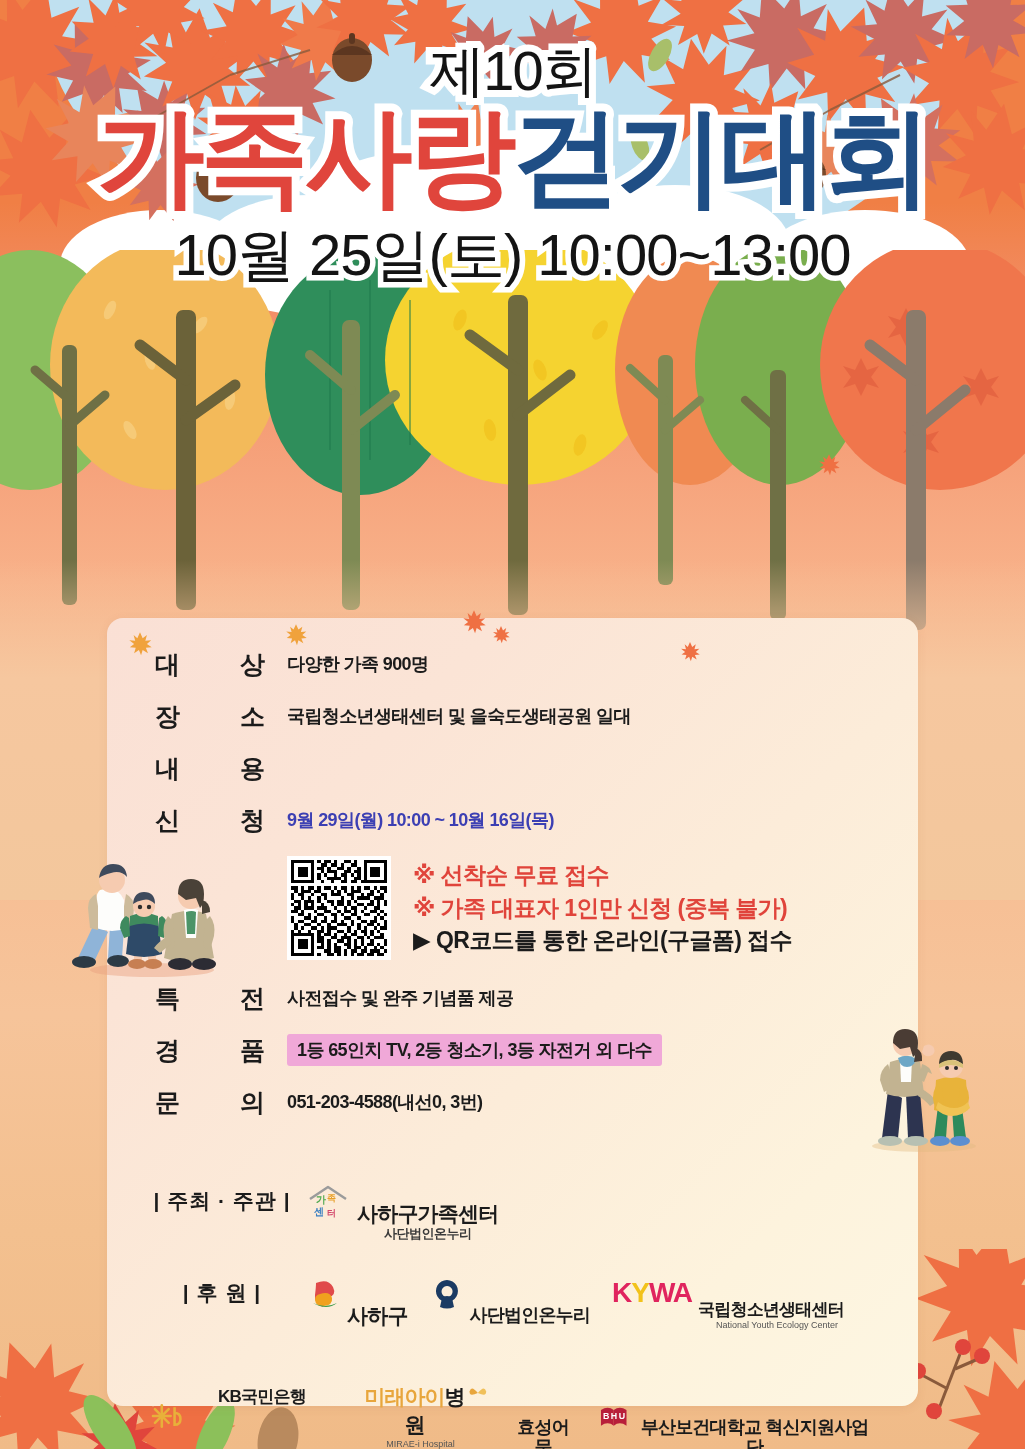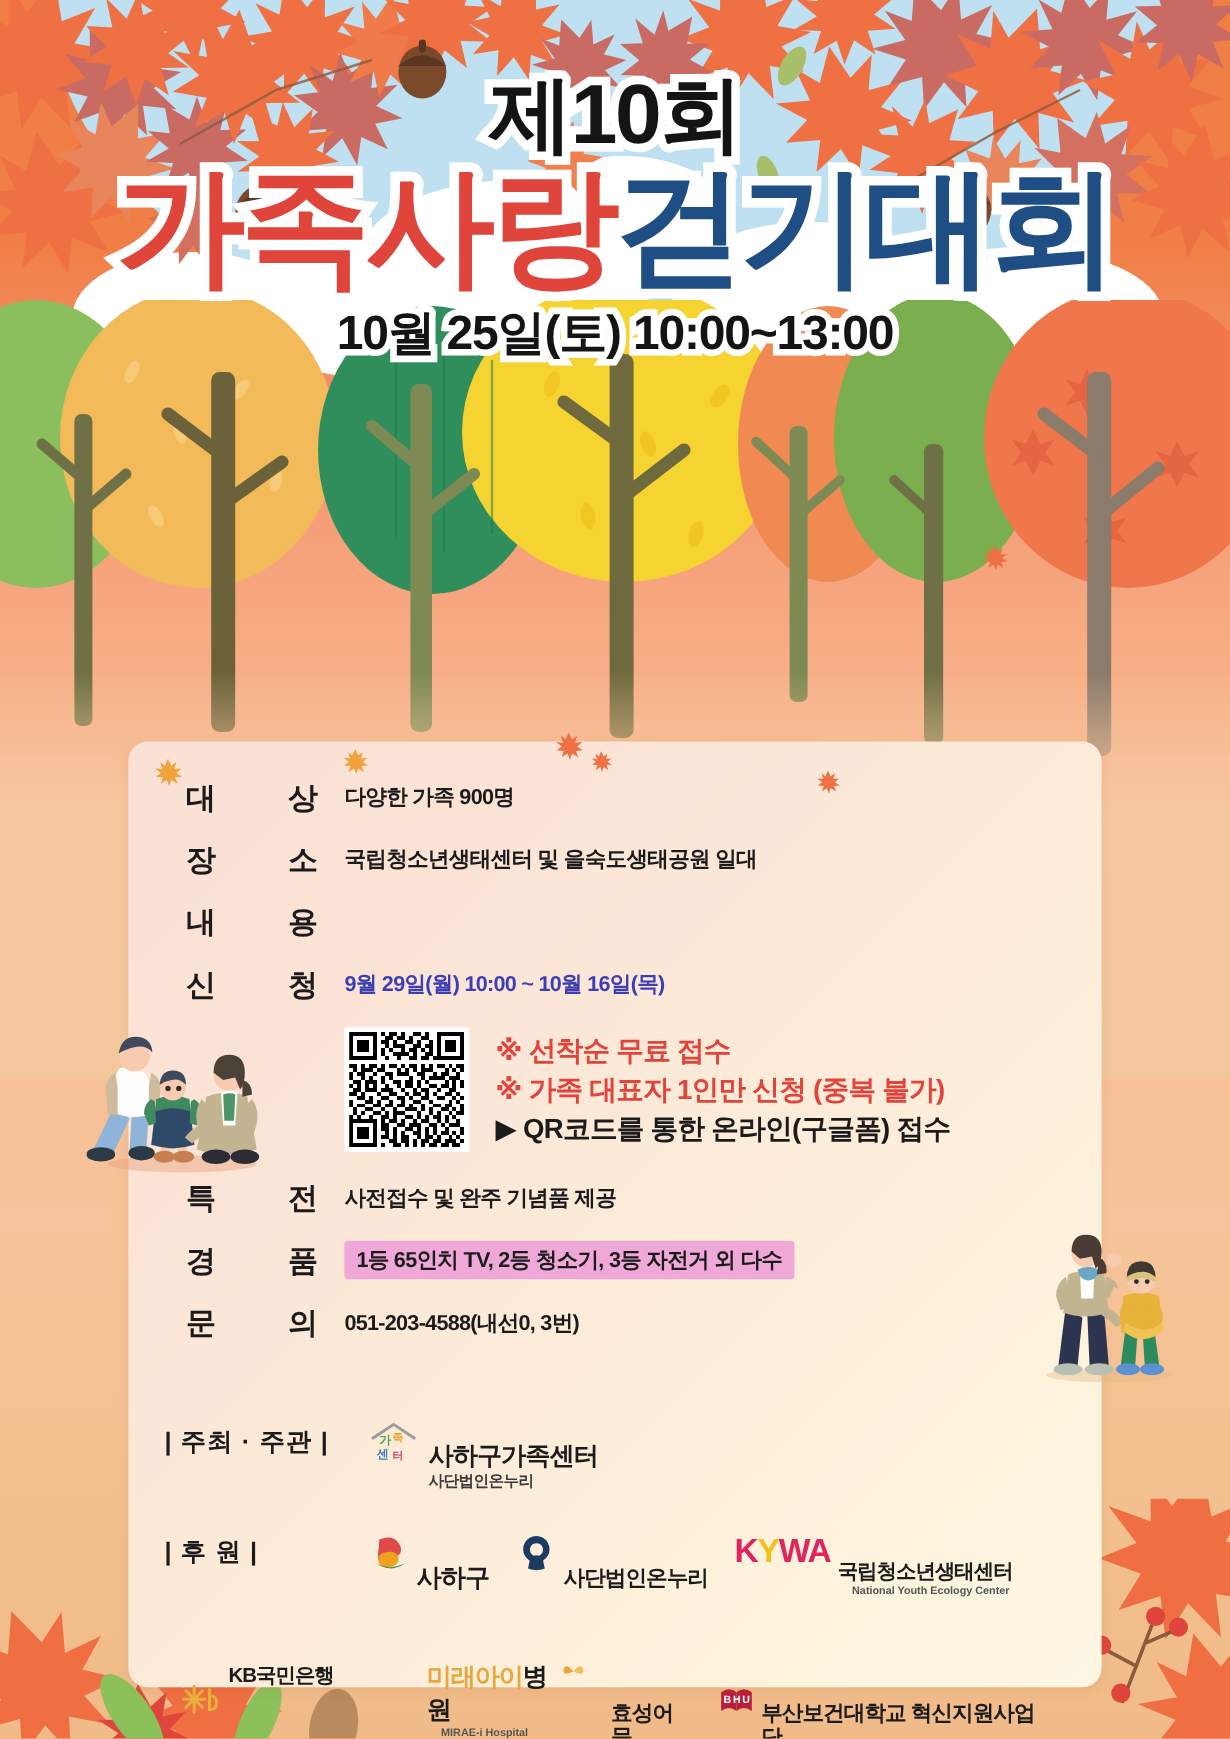--- a/index.html
+++ b/index.html
@@ -22,34 +22,34 @@
   .leafband.bottom{top:auto;bottom:0;height:200px;}
 
   
   .forest{position:absolute;left:0;top:250px;width:1025px;height:420px;}
   .ground{position:absolute;left:0;top:560px;width:1025px;height:340px;
     background:linear-gradient(180deg,rgba(247,190,152,0) 0%, #f6c79f 35%, #f3c79c 100%);}
 
   
   .titlewrap{position:absolute;left:0;top:0;width:1025px;text-align:center;z-index:40;}
   .t-ord{
-    margin-top:62px;
-    font-size:70px;line-height:0.95;font-weight:700;letter-spacing:-2px;
+    margin-top:44px;
+    font-size:56px;line-height:0.95;font-weight:400;letter-spacing:-2px;
     color:#141414;
     -webkit-text-stroke:14px #ffffff;paint-order:stroke fill;
     font-family:"Liberation Sans","DejaVu Sans",sans-serif;
   }
   .t-main{
     margin-top:6px;font-size:108px;line-height:1.0;font-weight:900;letter-spacing:-4px;
     -webkit-text-stroke:16px #ffffff;paint-order:stroke fill;
   }
   .t-main .red{color:#e0453c;}
   .t-main .blue{color:#1f4e85;}
   .t-date{
-    margin-top:14px;font-size:40px;line-height:1.05;font-weight:700;letter-spacing:-1px;
+    margin-top:14px;font-size:58px;line-height:1.05;font-weight:400;letter-spacing:-1px;
     color:#141414;-webkit-text-stroke:11px #ffffff;paint-order:stroke fill;
   }
 
   
   .card{
     position:absolute;left:107px;top:618px;width:811px;height:788px;
     border-radius:16px;
     background:linear-gradient(135deg,#fae0d5 0%,#fbe4d6 25%,#fcecd9 55%,#fdf3dd 80%,#fdf6e2 100%);
     box-shadow:0 2px 10px rgba(160,90,50,.10);
     z-index:30;
@@ -70,27 +70,27 @@
   .qrblock{display:flex;align-items:center;margin:14px 0 16px 150px;}
   .qr{width:104px;height:104px;flex:0 0 104px;background:#fff;padding:4px;box-sizing:border-box;}
   .qr svg{display:block;width:96px;height:96px;}
   .qrnotes{margin-left:22px;}
   .qrnote{font-size:23px;font-weight:800;line-height:1.42;letter-spacing:-0.6px;color:#e0443b;}
   .qrnote.dark{color:#1b1b1b;}
   .qrnote .mark{font-weight:900;}
 
   
   .sponsors{position:absolute;left:30px;top:540px;width:760px;}
-  .sprow{display:flex;align-items:center;margin-bottom:14px;}
+  .sprow{display:flex;align-items:center;margin-bottom:14px;text-align:center;}
   .sptag{font-size:21px;font-weight:900;color:#1b1b1b;letter-spacing:1px;
          width:170px;flex:0 0 170px;}
   .logo{display:flex;align-items:center;margin-right:22px;}
   .logo .lname{font-size:21px;font-weight:900;color:#1b1b1b;letter-spacing:-0.8px;line-height:1.1;margin-top:44px;}
   .logo .lsub{font-size:13px;font-weight:700;color:#3a3a3a;letter-spacing:-0.5px;}
-  .logo .lsub2{font-size:9px;font-weight:700;color:#555;letter-spacing:0;padding-left:12px;}
+  .logo .lsub2{font-size:9px;font-weight:400;color:#555;letter-spacing:0;padding-left:12px;}
   .logo .lname.sm{font-size:18px;}
   .logo .lname.xs{font-size:17px;}
   .sprow2{display:flex;align-items:center;margin-left:14px;flex-wrap:nowrap;}
 
   
   .mark-house{width:42px;height:34px;margin-right:8px;position:relative;}
   .mark-saha{width:34px;height:34px;margin-right:6px;}
   .mark-onnuri{width:34px;height:34px;margin-right:6px;}
   .mark-kywa{font-size:28px;font-weight:900;margin-right:6px;letter-spacing:-1px;}
   .mark-kb{width:34px;height:30px;margin-right:6px;}

